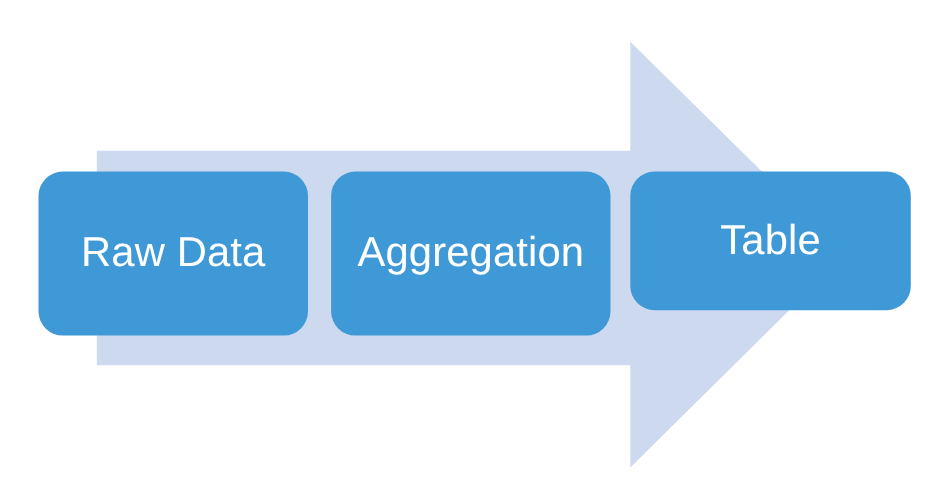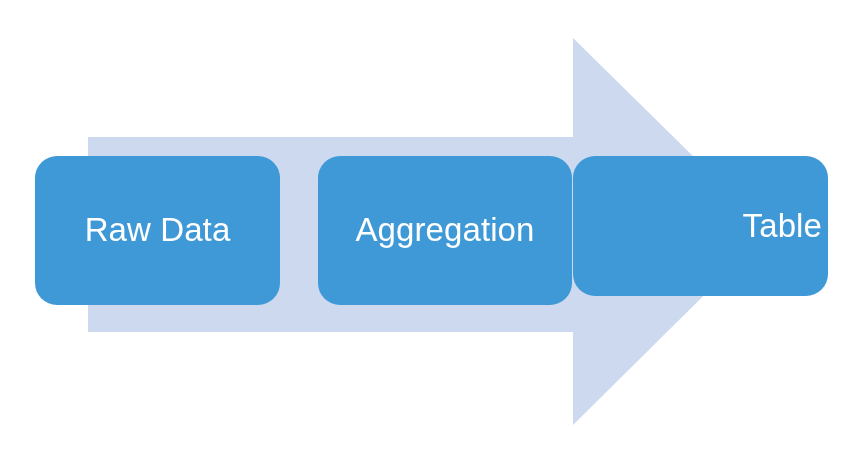--- a/index.html
+++ b/index.html
@@ -35,42 +35,41 @@
     text-align: center;
     color: #ffffff;
     font-family: "Liberation Sans", sans-serif;
     font-weight: 400;
     letter-spacing: 0.1px;
   }
   .stage-label {
     display: block;
     width: 100%;
     line-height: 1.12;
-    font-size: 33px;
-    padding: 0 6px;
+    font-size: 38px;
+    padding: 0 22px;
     box-sizing: border-box;
   }
   #box-raw-data {
     left: 35px;
     top: 156px;
     width: 245px;
     height: 149px;
   }
   #box-aggregation {
-    left: 318px;
+    left: 301px;
     top: 156px;
     width: 254px;
     height: 149px;
   }
   #box-table-calculation {
     left: 573px;
     top: 156px;
     width: 255px;
-    height: 140px;
-    text-align: right;
+    height: 126px;
   }
   #box-table-calculation .stage-label {
     line-height: 1.18;
   }
 </style>
 </head>
 <body>
 
 <div id="canvas">
 

